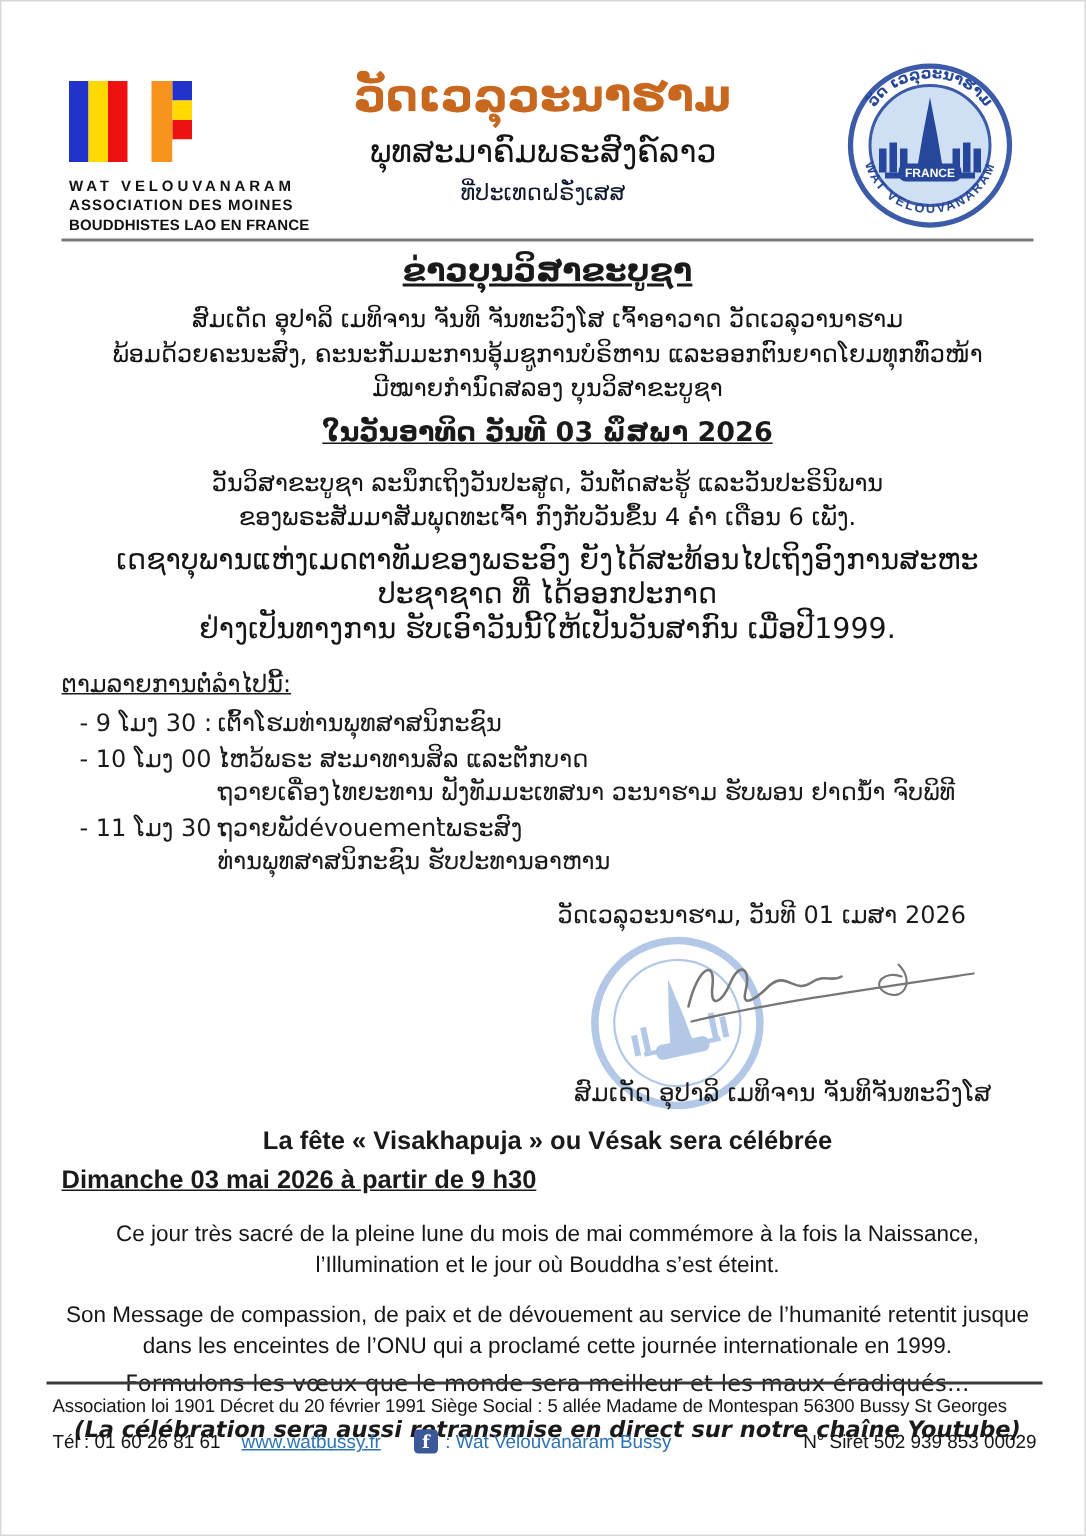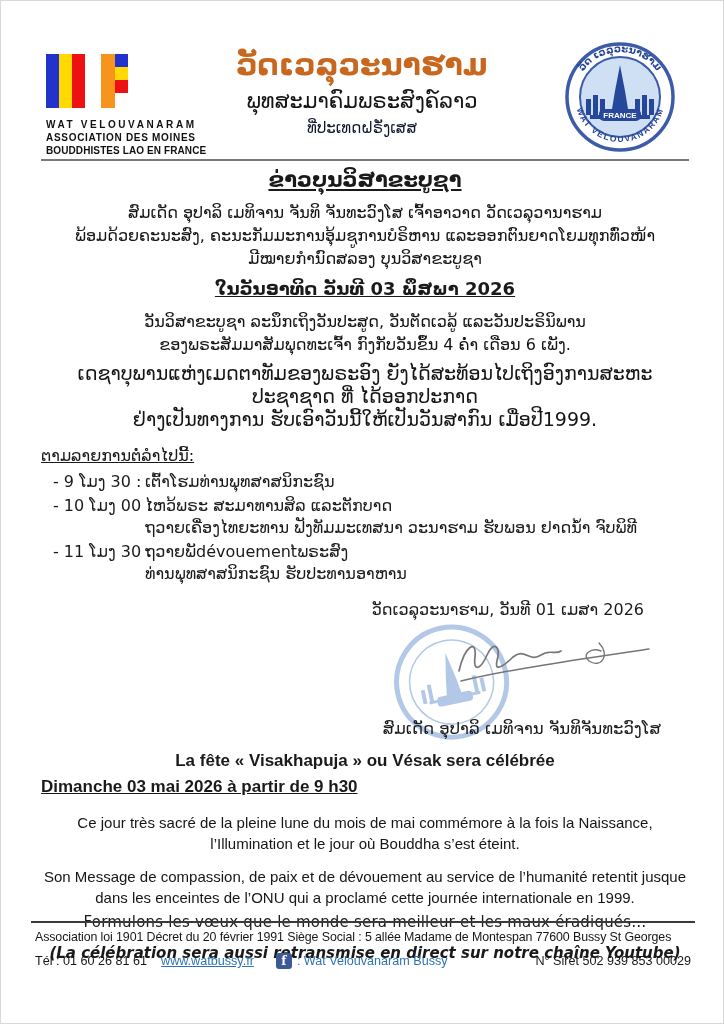--- a/index.html
+++ b/index.html
@@ -137,21 +137,21 @@
 
     <div class="para p1">
       <div>ສົມເດັດ ອຸປາລິ ເມທິຈານ ຈັນທິ ຈັນທະວົງໂສ ເຈົ້າອາວາດ ວັດເວລຸວານາຮາມ</div>
       <div>ພ້ອມດ້ວຍຄະນະສົງ, ຄະນະກັມມະການອຸ້ມຊູການບໍຣິຫານ ແລະອອກຕົນຍາດໂຍມທຸກທົ່ວໜ້າ</div>
       <div>ມີໝາຍກຳນົດສລອງ ບຸນວິສາຂະບູຊາ</div>
     </div>
 
     <div class="date-line">ໃນວັນອາທິດ ວັນທີ 03 ພຶສພາ 2026</div>
 
     <div class="para p2">
-      <div>ວັນວິສາຂະບູຊາ ລະນຶກເຖິງວັນປະສູດ, ວັນຕັດເວລູ້ ແລະວັນປະຣິນິພານ</div>
+      <div>ວັນວິສາຂະບູຊາ ລະນຶກເຖິງວັນປະສູດ, ວັນຕັດສະຮູ້ ແລະວັນປະຣິນິພານ</div>
       <div>ຂອງພຣະສັມມາສັມພຸດທະເຈົ້າ ກົງກັບວັນຂຶ້ນ 4 ຄ່ຳ ເດືອນ 6 ເພັງ.</div>
     </div>
 
     <div class="para p3">
       <div>ເດຊາບຸພານແຫ່ງເມດຕາທັມຂອງພຣະອົງ ຍັງໄດ້ສະທ້ອນໄປເຖິງອົງການສະຫະປະຊາຊາດ ທີ່ ໄດ້ອອກປະກາດ</div>
       <div>ຢ່າງເປັນທາງການ ຮັບເອົາວັນນີ້ໃຫ້ເປັນວັນສາກົນ ເມື່ອປີ1999.</div>
     </div>
 
     <div class="sched-head">ຕາມລາຍການຕໍ່ລຳໄປນີ້:</div>
 
@@ -223,21 +223,21 @@
       </div>
 
       <div class="fr-voeux">Formulons les vœux que le monde sera meilleur et les maux éradiqués…</div>
 
       <div class="fr-note">(La célébration sera aussi retransmise en direct sur notre chaîne Youtube)</div>
     </div>
   </div>
 
   <div class="footer">
     <div class="foot-rule"></div>
-    <div class="foot-l1">Association loi 1901 Décret du 20 février 1991 Siège Social : 5 allée Madame de Montespan 77600 Bussy St Georges</div>
+    <div class="foot-l1">Association loi 1901 Décret du 20 février 1991 Siège Social : 5 allée Madame de Montespan 56300 Bussy St Georges</div>
     <div class="foot-l2">
       <span class="foot-tel">Tél : 01 60 26 81 61</span>
       <span class="foot-web">www.watbussy.fr</span>
       <span class="fb-wrap">
         <span class="fb-icon">f</span>
         <span class="fb-label">: Wat Velouvanaram Bussy</span>
       </span>
       <span class="foot-siret">N° Siret 502 939 853 00029</span>
     </div>
   </div>

